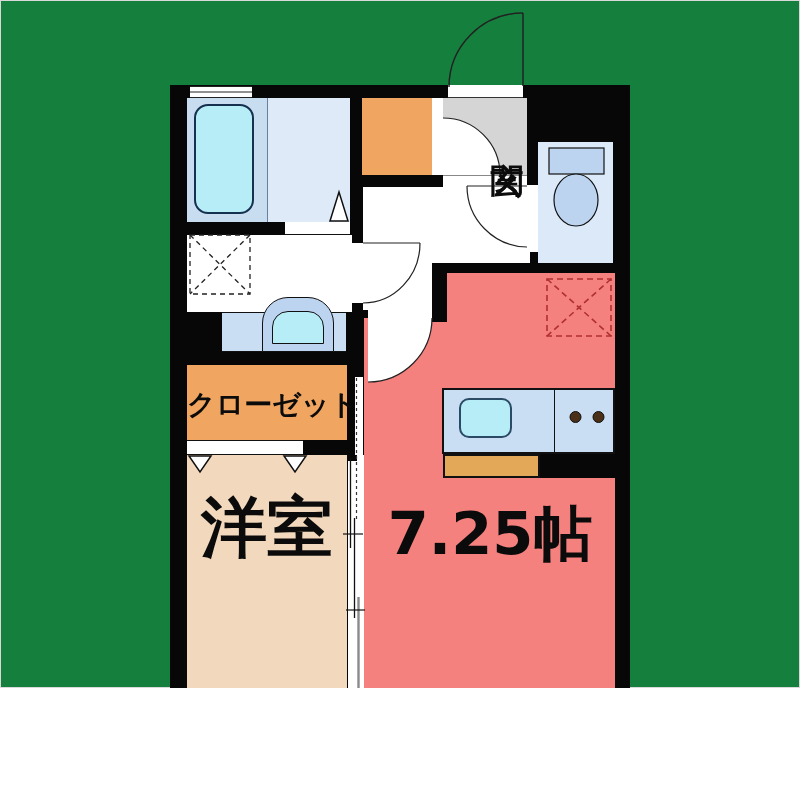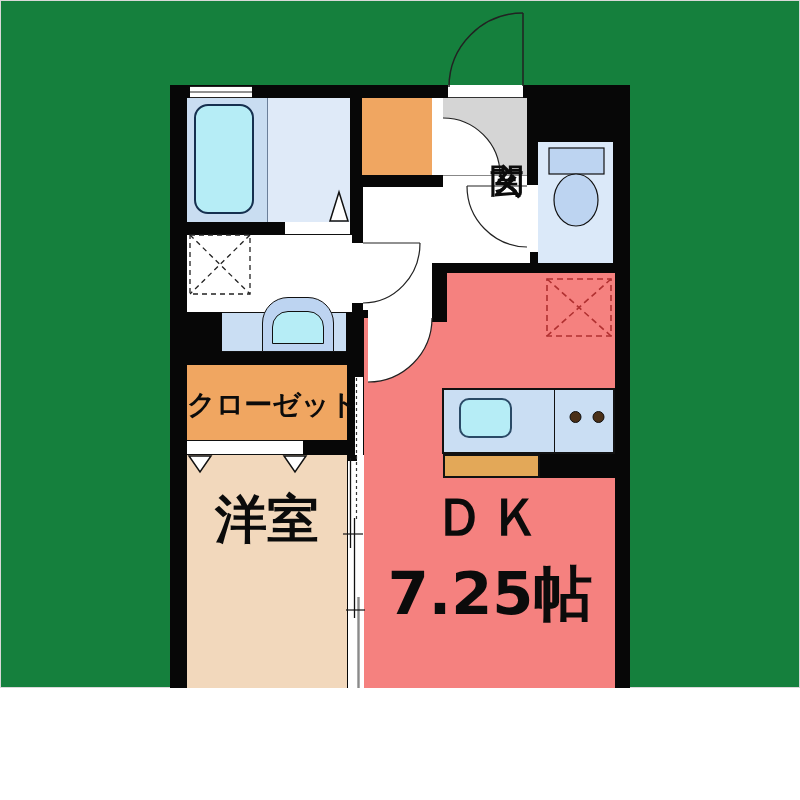--- a/index.html
+++ b/index.html
@@ -120,23 +120,22 @@
     <line x1="354.5" y1="518" x2="354.5" y2="618" stroke="#111" stroke-width="1.3"></line>
     <line x1="358.5" y1="597" x2="358.5" y2="688" stroke="#8a8a8a" stroke-width="2.4"></line>
     <line x1="343" y1="534" x2="363" y2="534" stroke="#111" stroke-width="1.2"></line>
     <line x1="346" y1="610" x2="365" y2="610" stroke="#111" stroke-width="1.2"></line>
   </svg>
 
   <div class="lbl" style="left:486px;top:100px;width:38px;height:78px;font-size:33px;writing-mode:vertical-rl;text-orientation:upright;letter-spacing:3px;line-height:1;">玄関</div>
 
   <div class="lbl" style="left:187px;top:389px;width:160px;font-size:28px;">クローゼット</div>
 
-  <div class="lbl" style="left:187px;top:490px;width:160px;font-size:52px;">
+  <div class="lbl" style="left:187px;top:490px;width:160px;font-size:66px;">
     <div>洋室</div>
   </div>
 
   <div class="lbl" style="left:385px;top:488px;width:210px;font-size:52px;">
-    <div style="letter-spacing:4px;">ＤＫ</div>
     <div style="font-size:59px;margin-top:12px;">7.25帖</div>
   </div>
 
 
 </div>
 
 </body></html>

